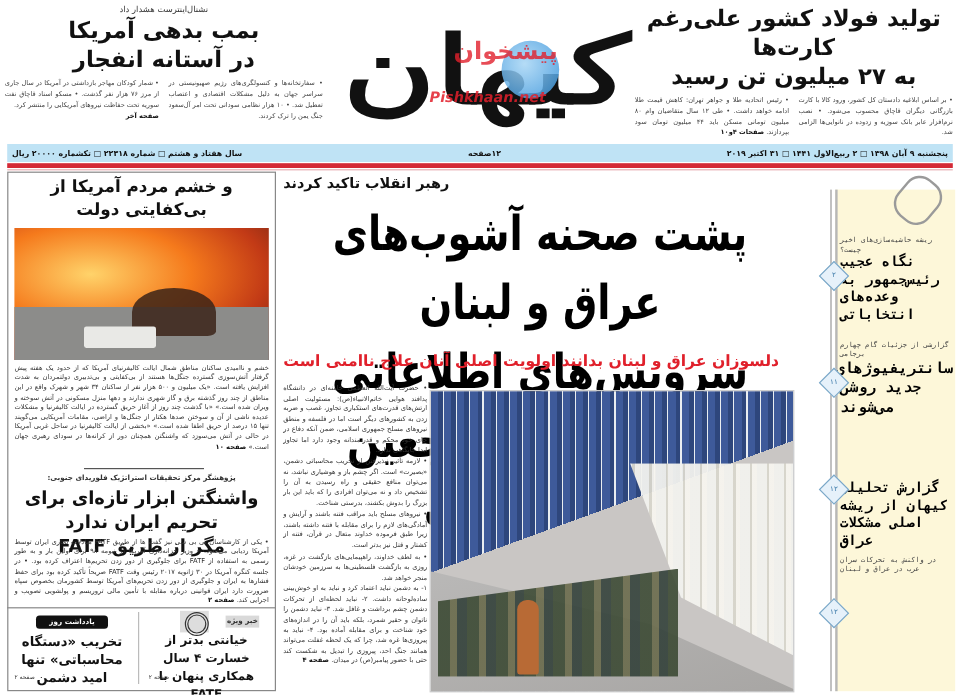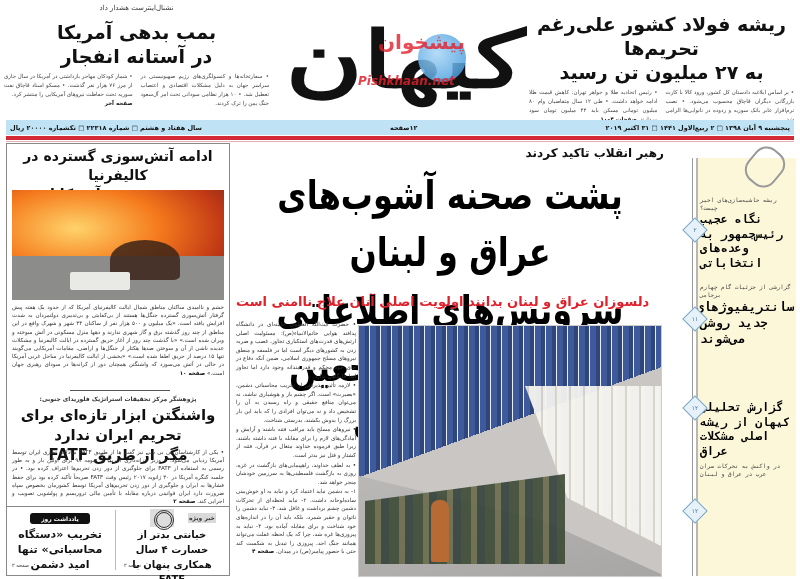--- a/index.html
+++ b/index.html
@@ -5,39 +5,39 @@
   * { box-sizing: border-box; margin: 0; padding: 0; }
   html, body { width: 800px; height: 579px; overflow: hidden; background: #ffffff; }
   body { font-family: "DejaVu Sans", sans-serif; color: #111; direction: rtl; position: relative; }
 
   
   .masthead { position: absolute; top: 0; left: 0; width: 800px; height: 118px; }
   .top-story { position: absolute; top: 4px; width: 265px; text-align: center; }
   .top-story.right { right: 6px; }
   .top-story.left { left: 4px; }
   .kicker { font-size: 7px; color: #333; margin-bottom: 2px; }
-  .top-headline { font-family: "DejaVu Sans", sans-serif; font-weight: 900; font-size: 19px; line-height: 24px; color: #111; letter-spacing: -0.5px; margin-top: 8px; }
+  .top-headline { font-family: "DejaVu Sans", sans-serif; font-weight: 900; font-size: 19px; line-height: 24px; color: #111; letter-spacing: -0.5px; }
   .top-bullets { display: flex; flex-direction: row; gap: 8px; margin-top: 4px; text-align: justify; }
   .top-bullets .col { flex: 1; font-size: 5.5px; line-height: 9px; color: #444; }
   .top-bullets .pageref { font-weight: bold; color: #111; }
 
   .logo { position: absolute; left: 288px; top: 10px; width: 235px; height: 100px; }
   .logo-text { position: absolute; left: 0; top: 0; width: 235px; height: 100px; font-family: "DejaVu Serif", serif; font-size: 78px; font-weight: bold; color: #111; text-align: center; line-height: 100px; transform: scaleX(1.35); }
   .watermark { position: absolute; left: 70px; top: 18px; width: 150px; height: 60px; }
   .globe { position: absolute; left: 60px; top: 6px; width: 48px; height: 48px; border-radius: 50%; background: radial-gradient(circle at 40% 40%, #a8d6f5, #2f8ed8); opacity: 0.85; }
   .wm-fa { position: absolute; left: 20px; top: 2px; color: #e2202c; font-size: 20px; font-weight: bold; opacity: 0.8; }
   .wm-net { position: absolute; left: 0; top: 46px; color: #e2202c; font-size: 12px; font-weight: bold; font-style: italic; direction: ltr; opacity: 0.85; }
 
   
   .datebar { position: absolute; top: 120px; left: 6px; width: 788px; height: 15px; background: #bfe3f5; display: flex; align-items: center; justify-content: space-between; padding: 0 4px; font-size: 6.5px; font-weight: bold; color: #111; }
   .redline { position: absolute; top: 136px; left: 6px; width: 788px; height: 4px; background: #d42a36; }
   .redline2 { position: absolute; top: 141px; left: 6px; width: 788px; height: 1px; background: #e8b0b4; }
 
   
-  .lead-kicker { position: absolute; top: 146px; left: 236px; width: 428px; text-align: right; font-size: 12px; font-weight: bold; color: #111; }
+  .lead-kicker { position: absolute; top: 146px; left: 236px; width: 428px; text-align: left; font-size: 12px; font-weight: bold; color: #111; }
   .lead-headline { position: absolute; top: 166px; left: 236px; width: 428px; text-align: center; font-family: "DejaVu Sans", sans-serif; font-weight: 900; font-size: 32px; line-height: 46px; letter-spacing: -1px; color: #000; transform: scaleY(1.25); transform-origin: top; }
   .lead-sub { position: absolute; top: 294px; left: 236px; width: 428px; text-align: left; font-size: 13px; font-weight: bold; color: #e0202b; }
 
   .lead-body { position: absolute; top: 320px; left: 236px; width: 120px; font-size: 5.6px; line-height: 8.6px; color: #333; text-align: justify; }
   .lead-body p { margin-bottom: 1px; }
   .lead-body .pageref { font-weight: bold; color: #111; }
 
   .lead-photo { position: absolute; top: 325px; left: 358px; width: 304px; height: 252px; overflow: hidden; border: 1px solid #ccc;
     background:
       linear-gradient(160deg, transparent 0 42%, #c9c6c4 42% 100%),
@@ -91,21 +91,21 @@
   .special-page { position: absolute; top: 562px; left: 124px; font-size: 5px; color: #333; }
   .left-v-divider { position: absolute; top: 510px; left: 115px; width: 1px; height: 60px; background: #bbb; }
 </style>
 </head>
 <body>
 
 <div class="masthead">
 
   <div class="top-story right">
     <div class="top-headline">
-      <div>ریشه فولاد کشور علی‌رغم تحریم‌ها</div>
+      <div>تولید فولاد کشور علی‌رغم کارت‌ها</div>
       <div>به ۲۷ میلیون تن رسید</div>
     </div>
     <div class="top-bullets">
       <div class="col">• بر اساس ابلاغیه دادستان کل کشور، ورود کالا با کارت بازرگانی دیگران قاچاق محسوب می‌شود. • نصب نرم‌افزار عابر بانک سوزیه و زدوده در نانوایی‌ها الزامی شد.</div>
       <div class="col">
         <span>• رئیس اتحادیه طلا و جواهر تهران: کاهش قیمت طلا ادامه خواهد داشت. • طی ۱۲ سال متقاضیان وام ۸۰ میلیون تومانی مسکن باید ۴۴ میلیون تومان سود بپردازند.</span>
         <span class="pageref">صفحات ۴و۱۰</span>
       </div>
     </div>
   </div>
@@ -198,21 +198,20 @@
 <div class="side-item" style="top:463px;">
   <div class="side-kicker">در واکنش به تحرکات سران عرب در عراق و لبنان</div>
 </div>
 <div class="side-badge" style="top:502px;">
     <span>۱۲</span>
   </div>
 
 <div class="left-col"></div>
 
 <div class="fire-headline">
-  <div>ادامه آتش‌سوزی گسترده در کالیفرنیا</div>
   <div>و خشم مردم آمریکا از بی‌کفایتی دولت</div>
 </div>
 <div class="fire-photo"></div>
 <div class="fire-trees"></div>
 <div class="fire-trucks"></div>
 <div class="fire-body">
   <span>خشم و ناامیدی ساکنان مناطق شمال ایالت کالیفرنیای آمریکا که از حدود یک هفته پیش گرفتار آتش‌سوزی گسترده جنگل‌ها هستند از بی‌کفایتی و بی‌تدبیری دولتمردان به شدت افزایش یافته است. «یک میلیون و ۵۰۰ هزار نفر از ساکنان ۳۴ شهر و شهرک واقع در این مناطق از چند روز گذشته برق و گاز شهری ندارند و دهها منزل مسکونی در آتش سوخته و ویران شده است.» «با گذشت چند روز از آغاز حریق گسترده در ایالت کالیفرنیا و مشکلات عدیده ناشی از آن و سوختن صدها هکتار از جنگل‌ها و اراضی، مقامات آمریکایی می‌گویند تنها ۱۵ درصد از حریق اطفا شده است.» «بخشی از ایالت کالیفرنیا در ساحل غربی آمریکا در حالی در آتش می‌سوزد که واشنگتن همچنان دور از کرانه‌ها در سودای رهبری جهان است.»</span>
   <span class="pageref">صفحه ۱۰</span>
 </div>
 

